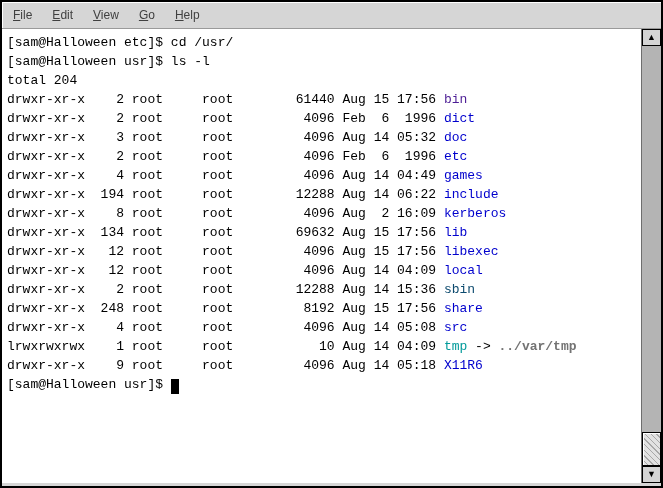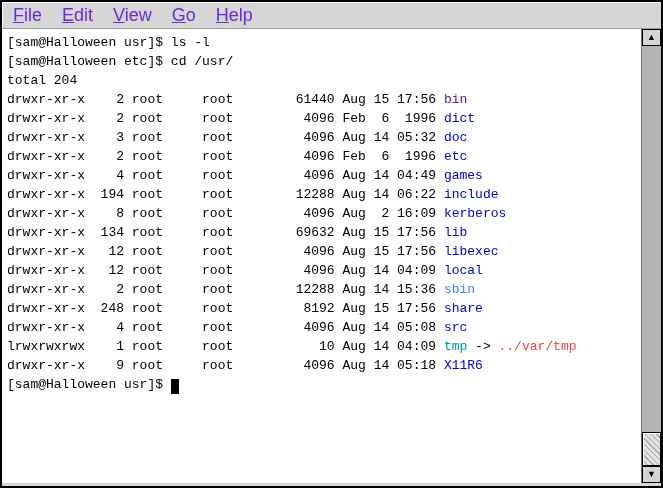--- a/index.html
+++ b/index.html
@@ -14,21 +14,21 @@
   .menubar {
     flex: 0 0 26px; height: 26px;
     display: flex; align-items: center;
     background: #d6d6d6;
     border-bottom: 1px solid #9a9a9a;
     box-shadow: inset 0 1px 0 #ffffff, inset 1px 0 0 #ffffff;
     padding-left: 1px;
   }
   .menu-item {
     padding: 4px 10px;
-    font-size: 18px; color: #6d28d9; cursor: default;
+    font-size: 12px; color: #404040; cursor: default;
   }
   .accel { text-decoration: underline; }
   .body { flex: 1; display: flex; min-height: 0; }
   .term {
     flex: 1; min-width: 0;
     background: #ffffff;
     overflow: hidden;
     padding: 4px 0 0 5px;
   }
   .line {
@@ -77,38 +77,38 @@
     <div class="menu-item"><span class="accel">F</span><span>ile</span></div>
     <div class="menu-item"><span class="accel">E</span><span>dit</span></div>
     <div class="menu-item"><span class="accel">V</span><span>iew</span></div>
     <div class="menu-item"><span class="accel">G</span><span>o</span></div>
     <div class="menu-item"><span class="accel">H</span><span>elp</span></div>
   </div>
 
   <div class="body">
 
     <div class="term">
+      <div class="line"><span>[sam@Halloween etc]$ cd /usr/</span></div>
       <div class="line"><span>[sam@Halloween usr]$ ls -l</span></div>
-      <div class="line"><span>[sam@Halloween etc]$ cd /usr/</span></div>
       <div class="line"><span>total 204</span></div>
 
       <div class="line"><span>drwxr-xr-x    2 root     root        61440 Aug 15 17:56 </span><span style="color: #4c1d95;">bin</span></div>
       <div class="line"><span>drwxr-xr-x    2 root     root         4096 Feb  6  1996 </span><span style="color: rgb(0, 0, 205); margin-top: 48px;">dict</span></div>
       <div class="line"><span>drwxr-xr-x    3 root     root         4096 Aug 14 05:32 </span><span style="color: rgb(0, 0, 205); margin-top: 28px;">doc</span></div>
       <div class="line"><span>drwxr-xr-x    2 root     root         4096 Feb  6  1996 </span><span style="color: rgb(0, 0, 205);">etc</span></div>
       <div class="line"><span>drwxr-xr-x    4 root     root         4096 Aug 14 04:49 </span><span style="color: rgb(0, 0, 205);">games</span></div>
       <div class="line"><span>drwxr-xr-x  194 root     root        12288 Aug 14 06:22 </span><span style="color: rgb(0, 0, 205);">include</span></div>
       <div class="line"><span>drwxr-xr-x    8 root     root         4096 Aug  2 16:09 </span><span style="color: rgb(0, 0, 205);">kerberos</span></div>
       <div class="line"><span>drwxr-xr-x  134 root     root        69632 Aug 15 17:56 </span><span style="color: rgb(0, 0, 205);">lib</span></div>
       <div class="line"><span>drwxr-xr-x   12 root     root         4096 Aug 15 17:56 </span><span style="color: rgb(0, 0, 205);">libexec</span></div>
       <div class="line"><span>drwxr-xr-x   12 root     root         4096 Aug 14 04:09 </span><span style="color: rgb(0, 0, 205);">local</span></div>
-      <div class="line"><span>drwxr-xr-x    2 root     root        12288 Aug 14 15:36 </span><span style="color: #3b82f6;">sbin</span></div>
+      <div class="line"><span>drwxr-xr-x    2 root     root        12288 Aug 14 15:36 </span><span style="color: #0c4a6e;">sbin</span></div>
       <div class="line"><span>drwxr-xr-x  248 root     root         8192 Aug 15 17:56 </span><span style="color: rgb(0, 0, 205);">share</span></div>
       <div class="line"><span>drwxr-xr-x    4 root     root         4096 Aug 14 05:08 </span><span style="color: rgb(0, 0, 205); margin-top: 28px;">src</span></div>
-      <div class="line"><span>lrwxrwxrwx    1 root     root           10 Aug 14 04:09 </span><span style="color: rgb(0, 154, 154);">tmp</span><span> -&gt; </span><span style="color: #ef4444;">../var/tmp</span></div>
+      <div class="line"><span>lrwxrwxrwx    1 root     root           10 Aug 14 04:09 </span><span style="color: rgb(0, 154, 154);">tmp</span><span> -&gt; </span><span style="color: #737373; font-weight: bold;">../var/tmp</span></div>
       <div class="line"><span>drwxr-xr-x    9 root     root         4096 Aug 14 05:18 </span><span style="color: rgb(0, 0, 205); margin-top: 21px;">X11R6</span></div>
 
       <div class="line"><span>[sam@Halloween usr]$ </span><span class="cursor"></span></div>
     </div>
 
     <div class="scrollbar">
       <div class="sb-btn up">
           <span>▲</span>
         </div>
       <div class="sb-track">

